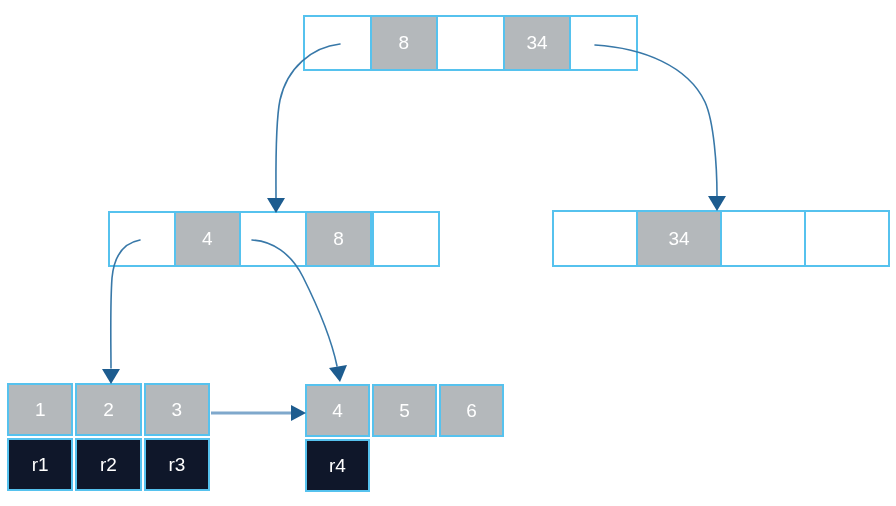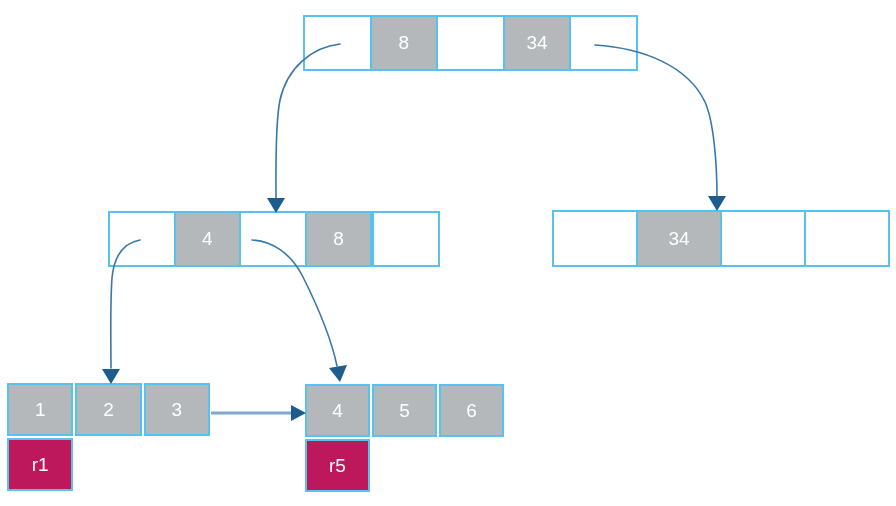--- a/index.html
+++ b/index.html
@@ -24,21 +24,21 @@
   .leaf{
     position:absolute;display:grid;box-sizing:border-box;
     grid-template-columns:repeat(3,1fr);grid-template-rows:1fr 1fr;gap:2px;
   }
   .leaf .lcell{
     display:flex;align-items:center;justify-content:center;
     border:2px solid #56c2ee;box-sizing:border-box;
     font-size:19px;color:#ffffff;user-select:none;
   }
   .leaf .key{background:#b4b8bb;}
-  .leaf .rec{background:#be185d;text-align:center;}
+  .leaf .rec{background:#0f172a;text-align:center;}
   .arrows{position:absolute;left:0;top:0;pointer-events:none;}
 </style>
 </head>
 <body>
 
 <div class="canvas">
 
   <div class="node" style="left:303px;top:15px;width:335px;height:56px;">
     <div class="cell"></div>
     <div class="cell gray">8</div>
@@ -60,27 +60,29 @@
     <div class="cell gray">34</div>
     <div class="cell"></div>
     <div class="cell"></div>
   </div>
 
   <div class="leaf" style="left:7px;top:383px;width:203px;height:108px;">
     <div class="lcell key">1</div>
     <div class="lcell key">2</div>
     <div class="lcell key">3</div>
     <div class="lcell rec">r1</div>
+    <div class="lcell rec">r2</div>
+    <div class="lcell rec">r3</div>
   </div>
 
   <div class="leaf" style="left:305px;top:384px;width:199px;height:108px;">
     <div class="lcell key">4</div>
     <div class="lcell key">5</div>
     <div class="lcell key">6</div>
-    <div class="lcell rec">r5</div>
+    <div class="lcell rec">r4</div>
   </div>
 
   <svg class="arrows" width="896" height="506" viewBox="0 0 896 506">
 
     <path d="M 340 44 C 312 47 287 68 280 100 C 275 124 276 172 276 198" fill="none" stroke-width="1.6" stroke-linecap="round" stroke="#3878a8"></path>
     <polygon points="276,213 267,198 285,198" fill="#1d5c8f"></polygon>
 
     <path d="M 595 45 C 643 48 688 66 705 102 C 714 122 717 166 717 196" fill="none" stroke-width="1.6" stroke-linecap="round" stroke="#3878a8"></path>
     <polygon points="717,211 708,196 726,196" fill="#1d5c8f"></polygon>
 

